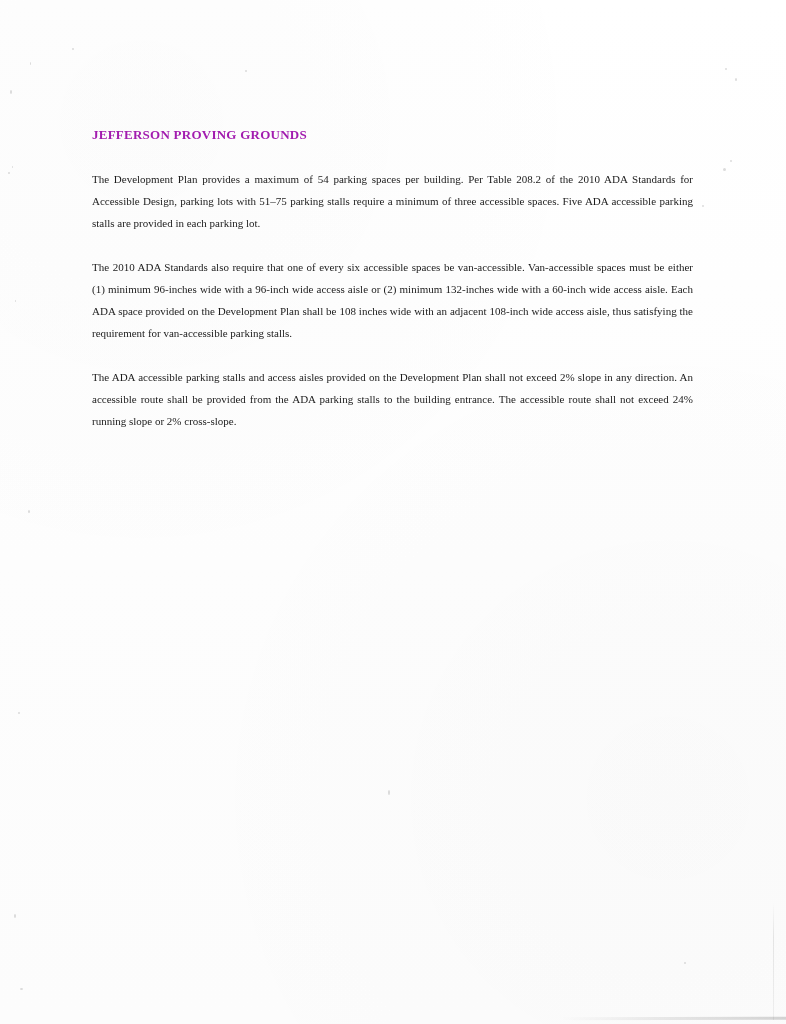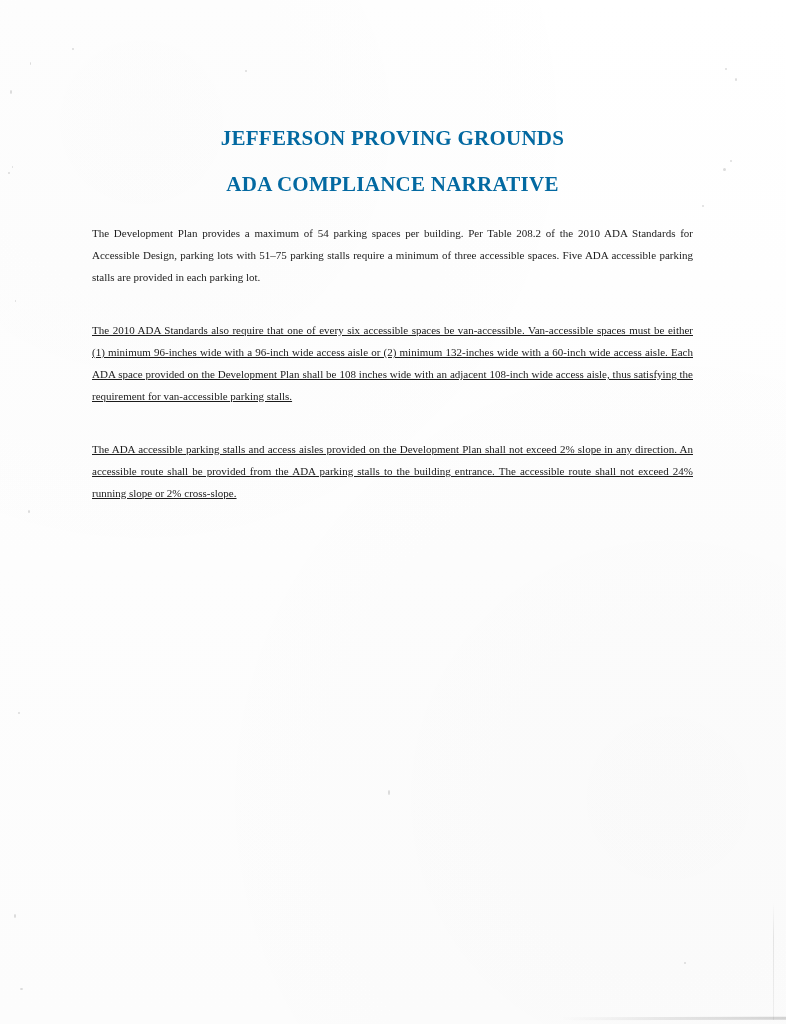--- a/index.html
+++ b/index.html
@@ -60,42 +60,41 @@
   }
 
   .content {
     position: absolute;
     left: 92px;
     top: 0;
     width: 601px;
   }
 
   .doc-heading {
-    text-align: center;
     font-weight: bold;
-    font-size: 21px;
+    font-size: 13px;
     letter-spacing: 0.25px;
-    color: #0369a1;
+    color: #a21caf;
     line-height: 1.0;
   }
 
   .heading-primary { margin-top: 128px; }
   .heading-secondary { margin-top: 25px; }
 
   .body-paragraph {
     text-align: justify;
     text-justify: inter-word;
     font-size: 11px;
     line-height: 22px;
     color: #1b1b1b;
     margin: 0;
   }
 
   .para-first { margin-top: 27px; }
-  .para-next  { margin-top: 31px; text-decoration: underline; }
+  .para-next  { margin-top: 22px; }
 </style>
 </head>
 <body>
 
 <div class="page">
 
   <div class="scan-tint"></div>
 
   <span class="speck" style="left:72px;  top:48px;  width:2px; height:2px;"></span>
   <span class="speck" style="left:30px;  top:62px;  width:1px; height:3px;"></span>
@@ -113,21 +112,20 @@
   <span class="speck" style="left:28px;  top:510px; width:2px; height:3px;"></span>
   <span class="speck" style="left:18px;  top:712px; width:2px; height:2px;"></span>
   <span class="speck" style="left:14px;  top:914px; width:2px; height:4px;"></span>
   <span class="speck" style="left:20px;  top:988px; width:3px; height:2px;"></span>
   <span class="speck" style="left:684px; top:962px; width:2px; height:2px;"></span>
 
   <div class="content">
 
     <div class="doc-heading heading-primary">JEFFERSON PROVING GROUNDS</div>
 
-    <div class="doc-heading heading-secondary">ADA COMPLIANCE NARRATIVE</div>
 
     <p class="body-paragraph para-first">The Development Plan provides a maximum of 54 parking spaces per building. Per Table 208.2 of the 2010 ADA Standards for Accessible Design, parking lots with 51–75 parking stalls require a minimum of three accessible spaces. Five ADA accessible parking stalls are provided in each parking lot.</p>
 
     <p class="body-paragraph para-next">The 2010 ADA Standards also require that one of every six accessible spaces be van-accessible. Van-accessible spaces must be either (1) minimum 96-inches wide with a 96-inch wide access aisle or (2) minimum 132-inches wide with a 60-inch wide access aisle. Each ADA space provided on the Development Plan shall be 108 inches wide with an adjacent 108-inch wide access aisle, thus satisfying the requirement for van-accessible parking stalls.</p>
 
     <p class="body-paragraph para-next">The ADA accessible parking stalls and access aisles provided on the Development Plan shall not exceed 2% slope in any direction. An accessible route shall be provided from the ADA parking stalls to the building entrance. The accessible route shall not exceed 24% running slope or 2% cross-slope.</p>
 
   </div>
 
   <div class="scan-edge-right"></div>

